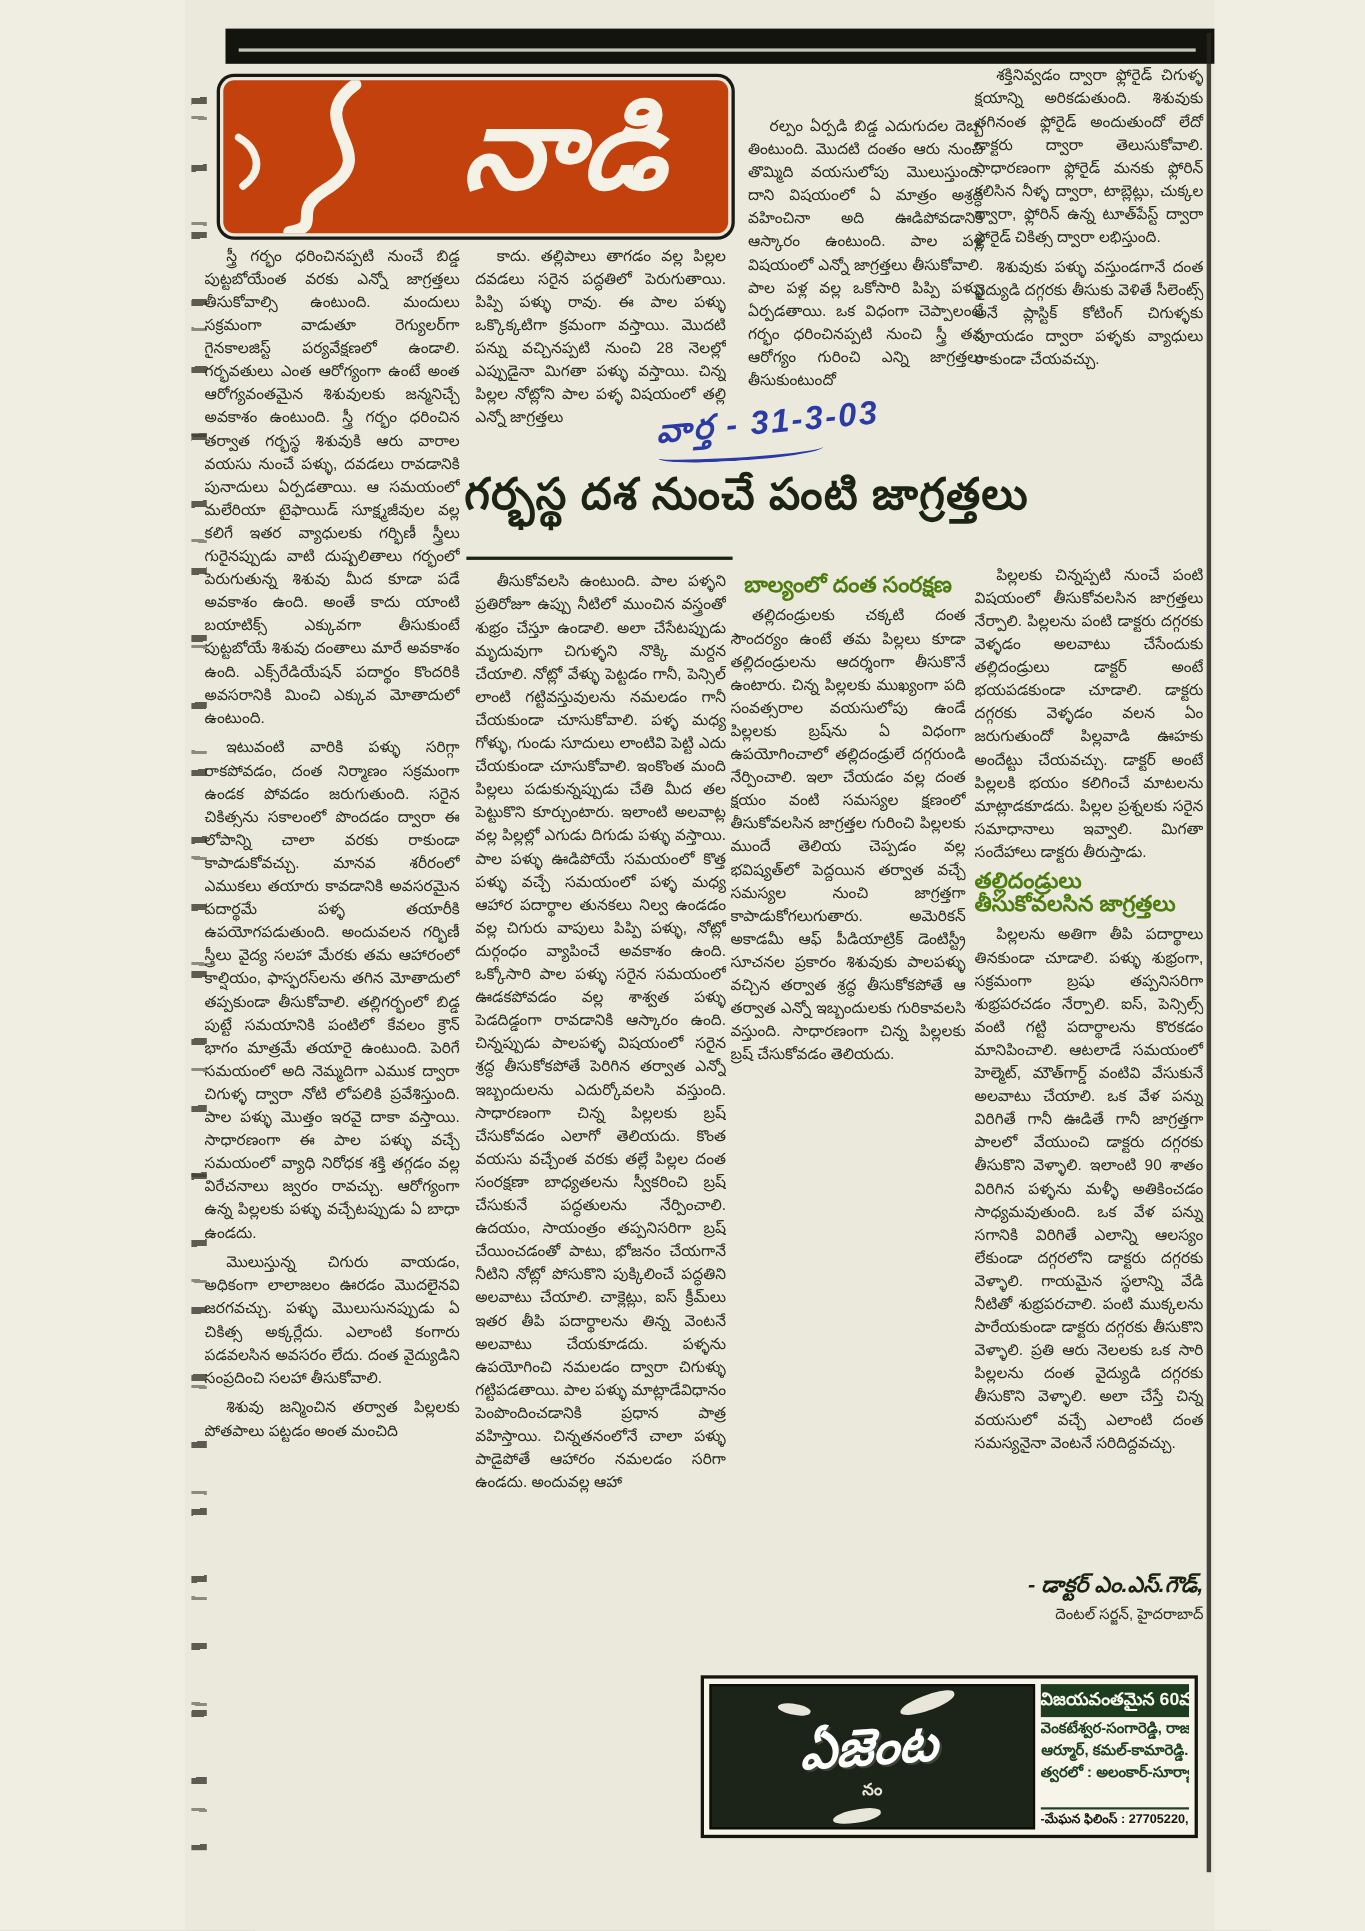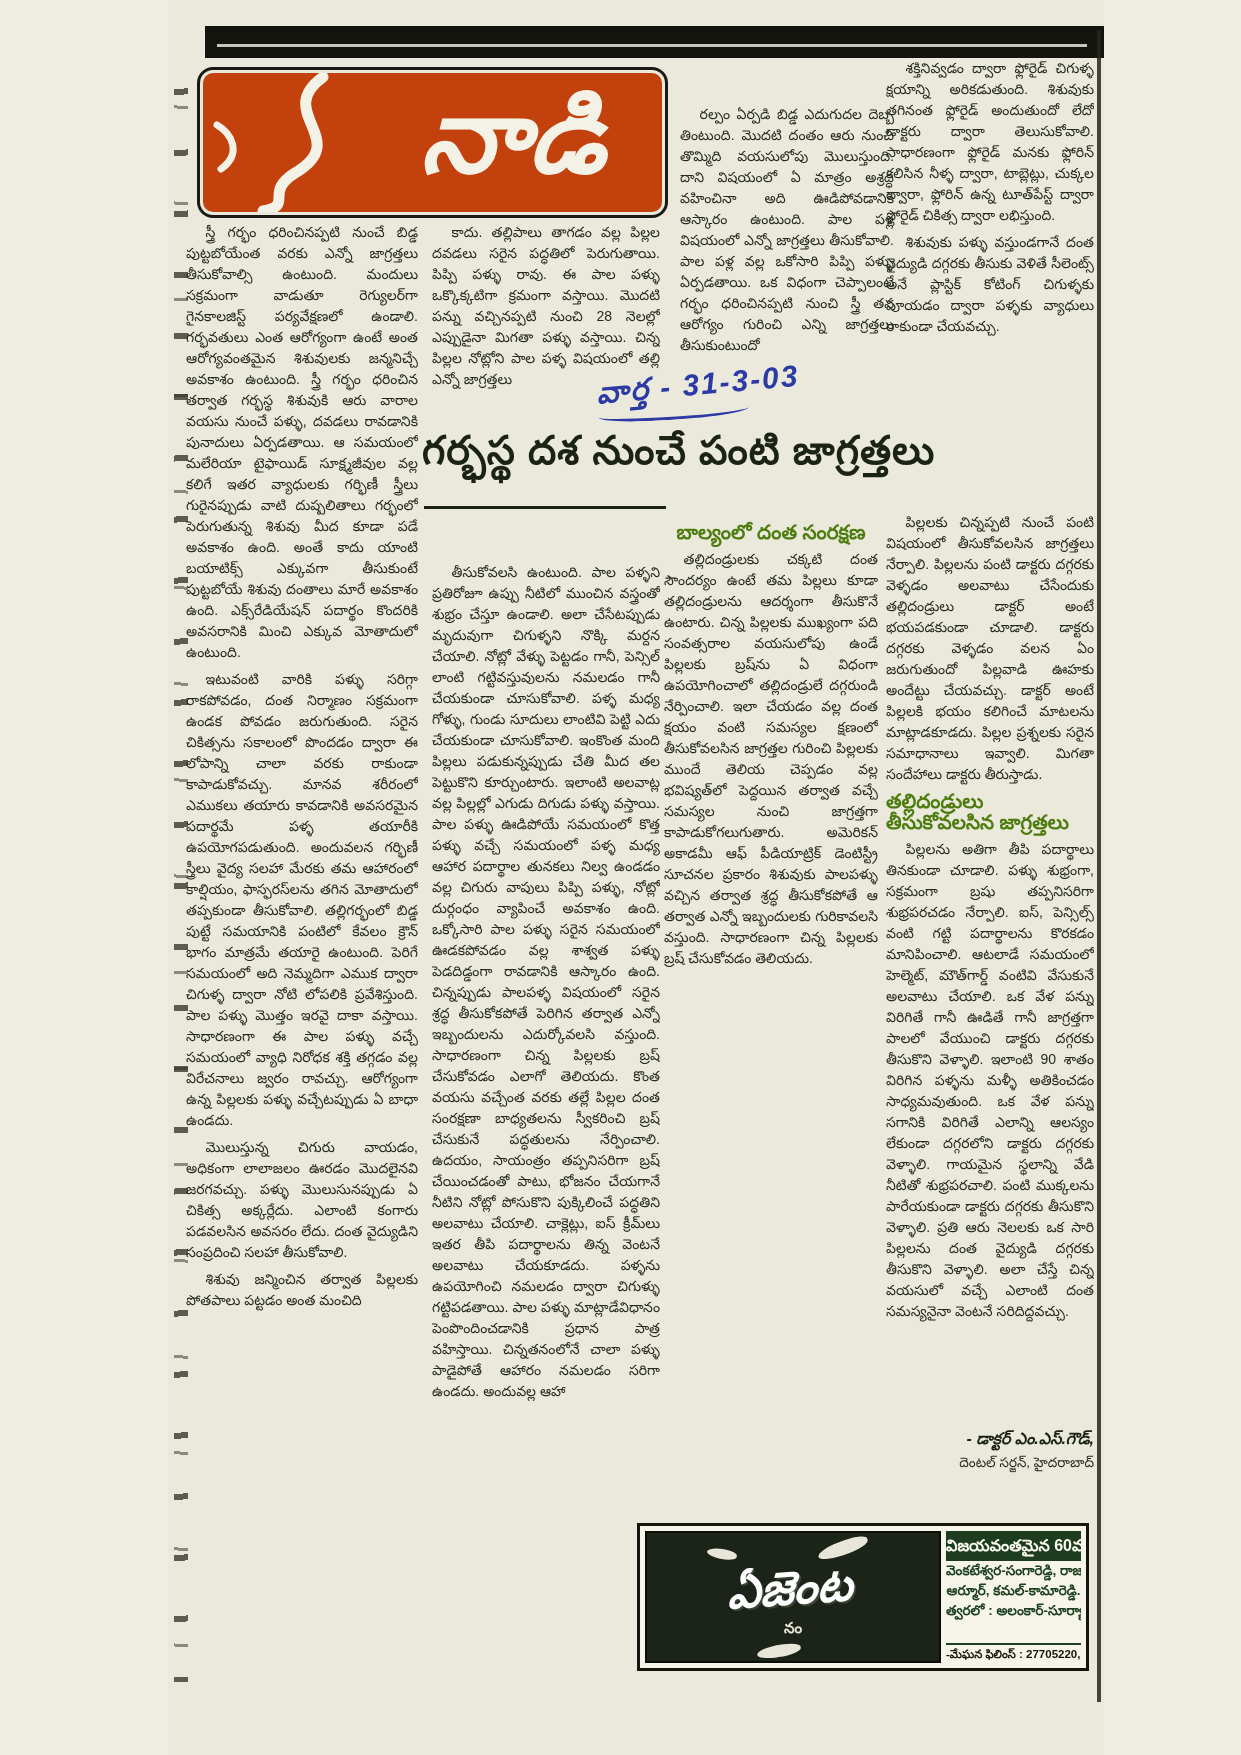--- a/index.html
+++ b/index.html
@@ -19,41 +19,41 @@
      border-radius:10px;box-shadow:0 0 0 3px #ebe9dc, 0 0 0 6px #1a1a14;}
   .masthead svg{position:absolute;left:0;top:0;}
   .masthead-title{position:absolute;left:170px;top:-6px;width:280px;height:139px;
      font-size:104px;line-height:139px;font-weight:bold;font-style:italic;color:#f4f2e6;
      text-align:center;overflow:hidden;}
 
   .col{position:absolute;overflow:hidden;text-align:justify;font-size:14px;line-height:21px;}
   .col p{margin:0 0 6px 0;text-indent:1.4em;}
   .c1{left:186px;top:222px;width:232px;height:1292px;}
   .c2t{left:432px;top:222px;width:228px;height:200px;}
-  .cA{left:432px;top:518px;width:228px;height:1006px;margin-top:44px;}
+  .cA{left:432px;top:518px;width:228px;height:1006px;}
   .cB{left:664px;top:518px;width:214px;height:986px;}
   .c3t{left:680px;top:58px;width:214px;height:364px;margin-top:46px;}
   .c4t{left:886px;top:58px;width:208px;height:368px;}
   .c4b{left:886px;top:512px;width:208px;height:914px;}
 
   .annotation{position:absolute;left:598px;top:362px;width:330px;height:78px;
      transform:rotate(-5deg);color:#2b3aa4;font-style:italic;font-weight:bold;font-size:30px;
      letter-spacing:2px;}
   .annotation .flourish{display:block;width:150px;height:12px;border-bottom:3px solid #2b3aa4;
      border-radius:0 0 60% 40%;margin-top:-6px;transform:rotate(2deg);}
 
   .headline{position:absolute;left:422px;top:428px;width:588px;height:76px;margin:0;
      font-size:40px;font-weight:bold;color:#1b2315;letter-spacing:1px;white-space:nowrap;overflow:hidden;}
   .headline-rule{position:absolute;left:424px;top:506px;width:242px;height:3px;background:#1b2315;}
 
   .subhead{font-weight:bold;font-size:20px;color:#4d7c0f;margin:4px 0 6px 0;text-indent:0;}
   .subhead.center{text-align:center;}
 
   .signature{position:absolute;left:886px;top:1430px;width:208px;text-align:right;}
-  .sig-name{font-weight:bold;font-style:italic;font-size:16px;color:#1b2315;}
+  .sig-name{font-weight:bold;font-style:italic;font-size:20px;color:#1b2315;}
   .sig-title{font-size:13.5px;color:#262b1f;margin-top:3px;}
 
   .ad{position:absolute;left:637px;top:1523px;width:452px;height:148px;background:#f7f5ea;
      border:3px solid #15150f;box-sizing:border-box;display:flex;padding:5px;gap:5px;}
   .ad-photo{position:relative;width:296px;height:100%;background:#1c241a;border:2px solid #0d0d08;
      box-sizing:border-box;overflow:hidden;}
   .ad-title{position:absolute;left:18px;top:28px;width:250px;text-align:center;color:#fff;
      font-size:46px;font-weight:bold;font-style:italic;transform:rotate(-4deg) skewX(-6deg);
      text-shadow:2px 2px 0 #3a4434;white-space:nowrap;overflow:hidden;}
   .ad-sub{position:absolute;left:0;top:86px;width:100%;text-align:center;color:#e9e7da;font-size:15px;font-weight:bold;}

